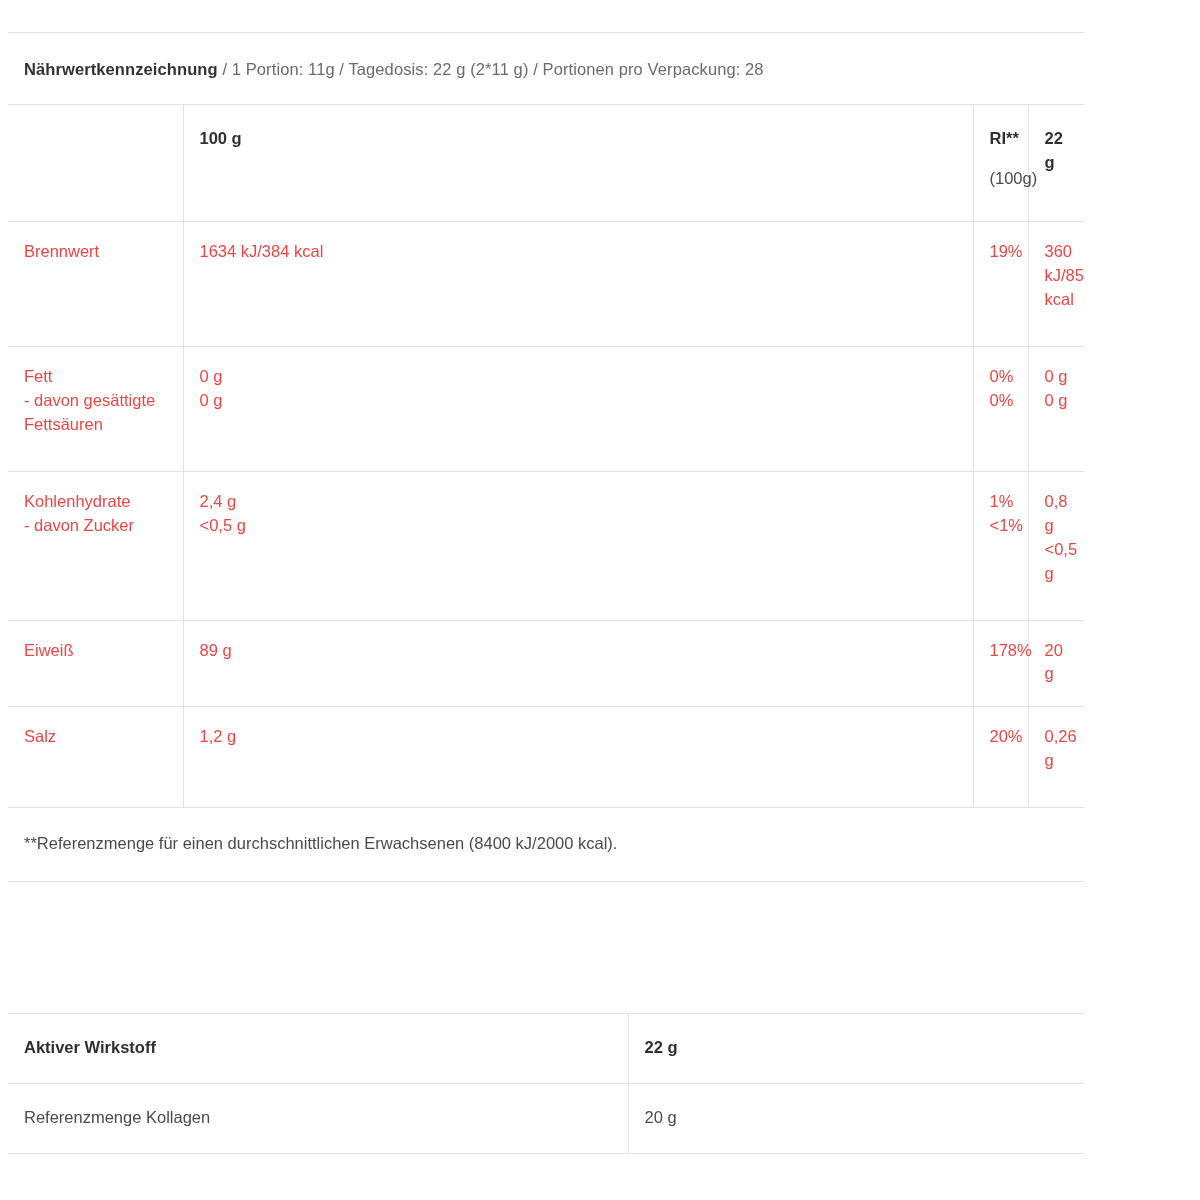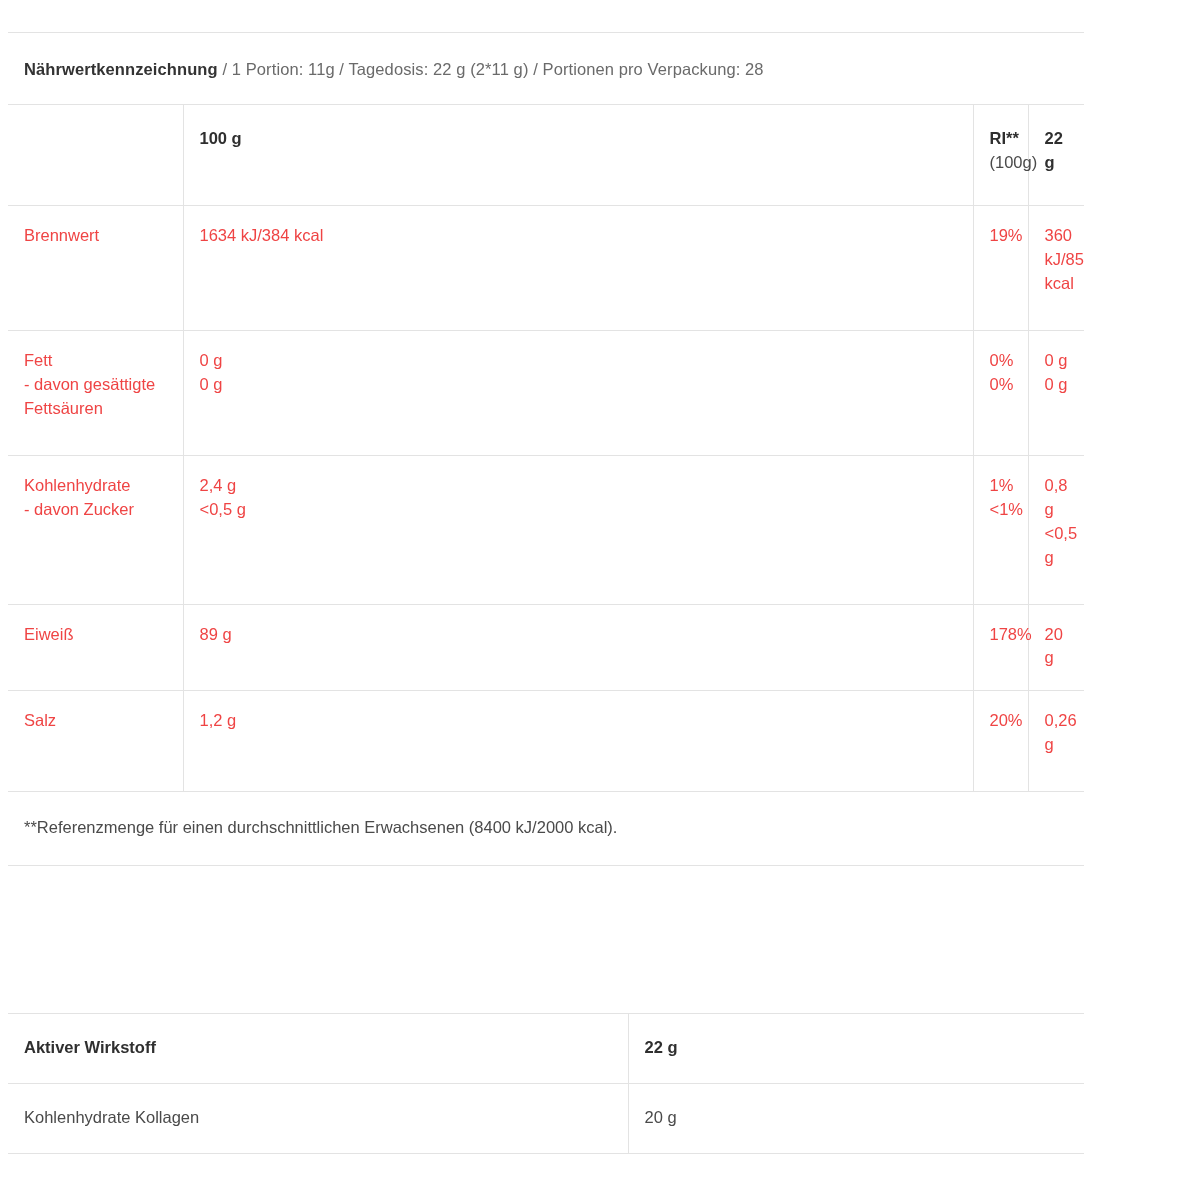--- a/index.html
+++ b/index.html
@@ -78,21 +78,21 @@
     padding-top: 22px;
     padding-bottom: 30px;
   }
   table.nutri tr.head-row th.blank {
     border-right: 1px solid #e3e3e3;
   }
   .ri-sub {
     display: block;
     font-weight: normal;
     color: #4a4a4a;
-    margin-top: 0;
+    margin-top: 16px;
   }
   td.cell-name { color: #4a4a4a; }
   td.cell-ri, td.cell-serv { color: #4a4a4a; }
   .sub-line { display: block; }
 
   tr.tall td { padding-bottom: 34px; }
 
   .footnote {
     padding: 24px 16px 26px 16px;
     font-size: 16.5px;
@@ -237,20 +237,20 @@
           <col class="a-val">
       </colgroup>
       <thead>
         <tr>
           <th>Aktiver Wirkstoff</th>
           <th>22 g</th>
         </tr>
       </thead>
       <tbody>
         <tr>
-          <td>Kohlenhydrate Kollagen</td>
+          <td>Referenzmenge Kollagen</td>
           <td>20 g</td>
         </tr>
       </tbody>
     </table>
   </section>
 
 </div>
 
 </body></html>

